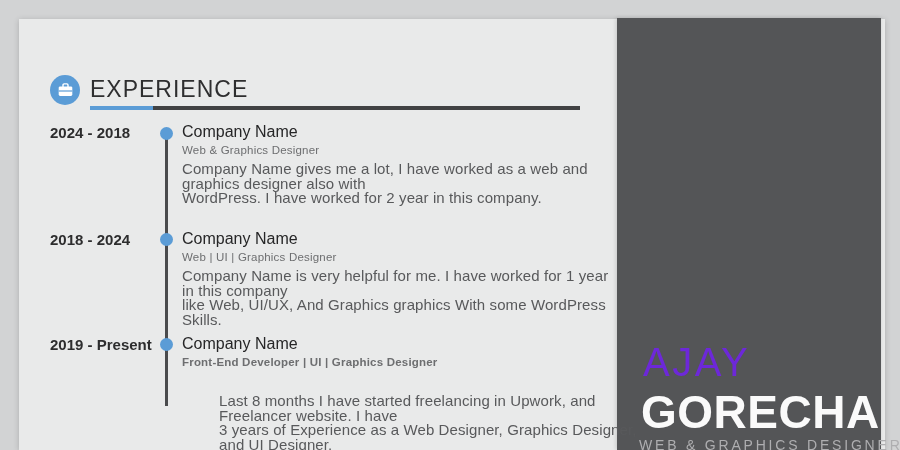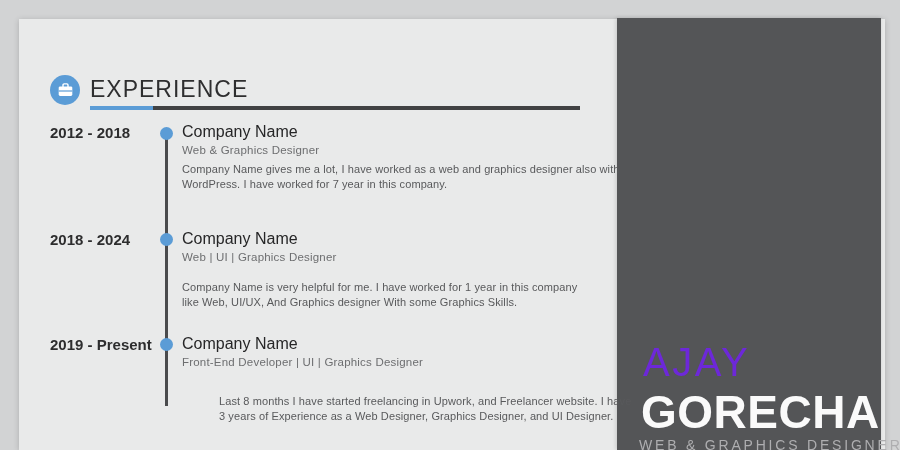--- a/index.html
+++ b/index.html
@@ -64,27 +64,27 @@
   .entry-company {
     position: absolute; left: 182px;
     font-size: 16px; line-height: 21px; font-weight: 400; color: #262627;
   }
   .company-1 { top: 121px; } .company-2 { top: 228px; } .company-3 { top: 333px; }
 
   .entry-role {
     position: absolute; left: 182px;
     font-size: 11.5px; line-height: 14px; color: #6d6e70; letter-spacing: 0.2px;
   }
-  .role-1 { top: 143px; } .role-2 { top: 250px; } .role-3 { top: 355px; }
+  .role-1 { top: 143px; } .role-2 { top: 250px; } .role-3 { top: 355px; font-weight: bold; }
 
   .entry-desc {
     position: absolute; left: 182px; width: 440px;
-    font-size: 11px; line-height: 14.5px; color: #58595b; letter-spacing: 0.1px;
+    font-size: 15px; line-height: 14.5px; color: #58595b; letter-spacing: 0.1px;
   }
-  .desc-1 { top: 162px; } .desc-2 { top: 269px; margin-top: 11px; } .desc-3 { top: 394px; margin-left: 37px; }
+  .desc-1 { top: 162px; } .desc-2 { top: 269px; } .desc-3 { top: 394px; margin-left: 37px; }
 
   
   .name-first {
     position: absolute; left: 643px; top: 340px;
     font-size: 40px; line-height: 44px; font-weight: 400;
     letter-spacing: 2.5px; color: #6d28d9;
   }
   .name-last {
     position: absolute; left: 641px; top: 389px;
     font-size: 46px; line-height: 46px; font-weight: 700;
@@ -115,34 +115,34 @@
   <div class="rule">
     <div class="rule-blue"></div>
     <div class="rule-dark"></div>
   </div>
 
   <div class="tl-line"></div>
   <div class="tl-dot dot-1"></div>
   <div class="tl-dot dot-2"></div>
   <div class="tl-dot dot-3"></div>
 
-  <div class="entry-period period-1">2012 - 2018</div>
+  <div class="entry-period period-1">2024 - 2018</div>
   <div class="entry-company company-1">Company Name</div>
   <div class="entry-role role-1">Web &amp; Graphics Designer</div>
   <div class="entry-desc desc-1">
     <div>Company Name gives me a lot, I have worked as a web and graphics designer also with</div>
-    <div>WordPress. I have worked for 7 year in this company.</div>
+    <div>WordPress. I have worked for 2 year in this company.</div>
   </div>
 
   <div class="entry-period period-2">2018 - 2024</div>
   <div class="entry-company company-2">Company Name</div>
   <div class="entry-role role-2">Web | UI | Graphics Designer</div>
   <div class="entry-desc desc-2">
     <div>Company Name is very helpful for me. I have worked for 1 year in this company</div>
-    <div>like Web, UI/UX, And Graphics designer With some Graphics Skills.</div>
+    <div>like Web, UI/UX, And Graphics graphics With some WordPress Skills.</div>
   </div>
 
   <div class="entry-period period-3">2019 - Present</div>
   <div class="entry-company company-3">Company Name</div>
   <div class="entry-role role-3">Front-End Developer | UI | Graphics Designer</div>
   <div class="entry-desc desc-3">
     <div>Last 8 months I have started freelancing in Upwork, and Freelancer website. I have</div>
     <div>3 years of Experience as a Web Designer, Graphics Designer, and UI Designer.</div>
   </div>
 

